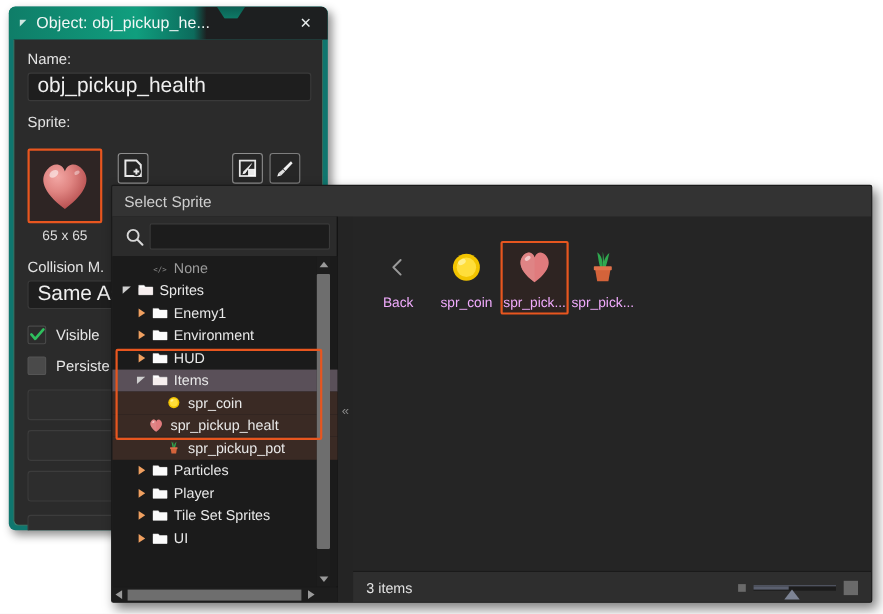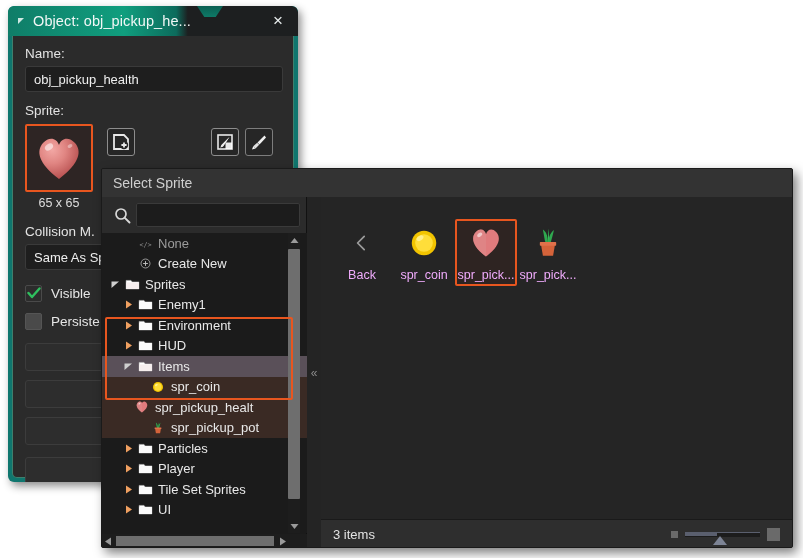--- a/index.html
+++ b/index.html
@@ -46,25 +46,25 @@
   }
   #obj-body {
     position: absolute; left:4px; top:30px; width: 282px; height: 442px;
     background:#2b2b2b; border:1px solid #3f7f6d; border-top:none;
     border-radius: 0 0 5px 5px;
     padding: 10px 12px 0 12px;
   }
   .field-label { color:#e3e3e3; font-size:13.5px; margin-bottom:5px; }
   .text-input {
     background:#1e1e1e; border:1px solid #3a3a3a; border-radius:3px;
-    height:26px; color:#efefef; font-size:13px;
+    height:26px; color:#efefef; font-size:19px;
     display:flex; align-items:center; padding:0 8px;
   }
   #name-input { width: 258px; margin-bottom: 11px; }
-  #sprite-section-label { margin-bottom: 6px; }
+  #sprite-section-label { margin-bottom: 17px; }
 
   #sprite-row { position: relative; height: 96px; }
   #sprite-preview-box {
     position:absolute; left:0; top:0; width:68px; height:68px;
     background:#2e2524; border:2px solid #e8561f; border-radius:2px;
     display:flex; align-items:center; justify-content:center;
   }
   #sprite-size-label {
     position:absolute; left:0; top:72px; width:68px; text-align:center;
     color:#dedede; font-size:12.5px;
@@ -319,30 +319,20 @@
         <div id="tree-scroll">
             <div class="tree-row" style="padding-left: 19px;">
               <div class="twisty"></div>
               <div class="t-icon">
                 <svg width="15" height="15" viewBox="0 0 20 20">
                   <text x="10" y="14.5" font-size="9" fill="#8a8a8a" text-anchor="middle" font-family="monospace">&lt;/&gt;</text>
                 </svg>
               </div>
               <div class="t-label dim">None</div>
             </div>
-            <div class="tree-row" style="padding-left: 19px;">
-              <div class="twisty"></div>
-              <div class="t-icon">
-                <svg width="15" height="15" viewBox="0 0 20 20">
-                  <circle cx="10" cy="10" r="6" fill="none" stroke="#9a9a9a" stroke-width="1.3"></circle>
-                  <path d="M10 6.8 V13.2 M6.8 10 H13.2" stroke="#bdbdbd" stroke-width="1.3"></path>
-                </svg>
-              </div>
-              <div class="t-label">Create New</div>
-            </div>
             <div class="tree-row" style="padding-left: 6px;">
               <div class="twisty">
                 <svg width="9" height="9" viewBox="0 0 9 9">
                   <path d="M0.5 1.5 L8 1.5 L0.5 8 Z" fill="#cfcfcf"></path>
                 </svg>
               </div>
               <div class="t-icon">
                 <svg width="15" height="15" viewBox="0 0 20 20">
                   <path d="M1.5 4.5 H8 L9.5 6.5 H18.5 V16 H1.5 Z" fill="#ffffff" stroke="#cccccc" stroke-width="0.6"></path>
                   <path d="M1.5 7.2 H18.5 V16 H1.5 Z" fill="#f6eeee"></path>

